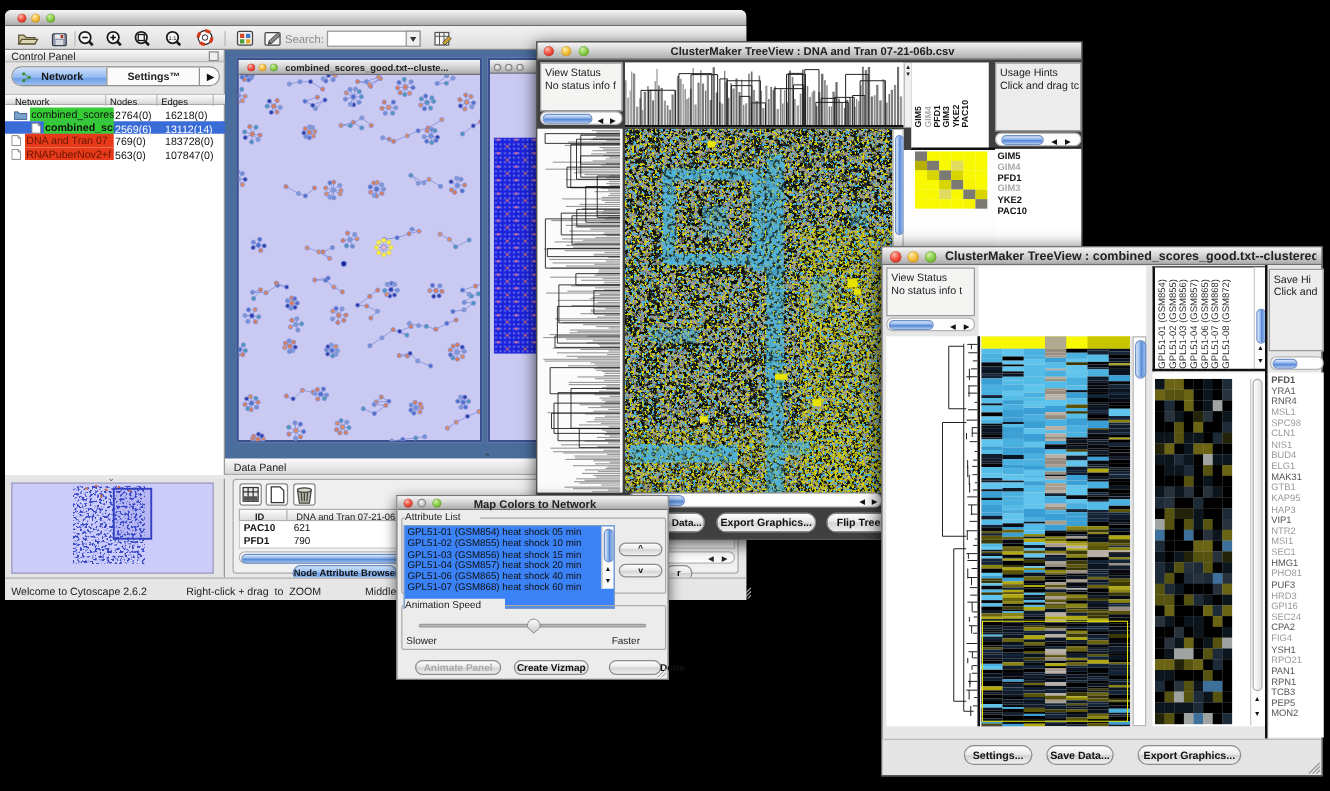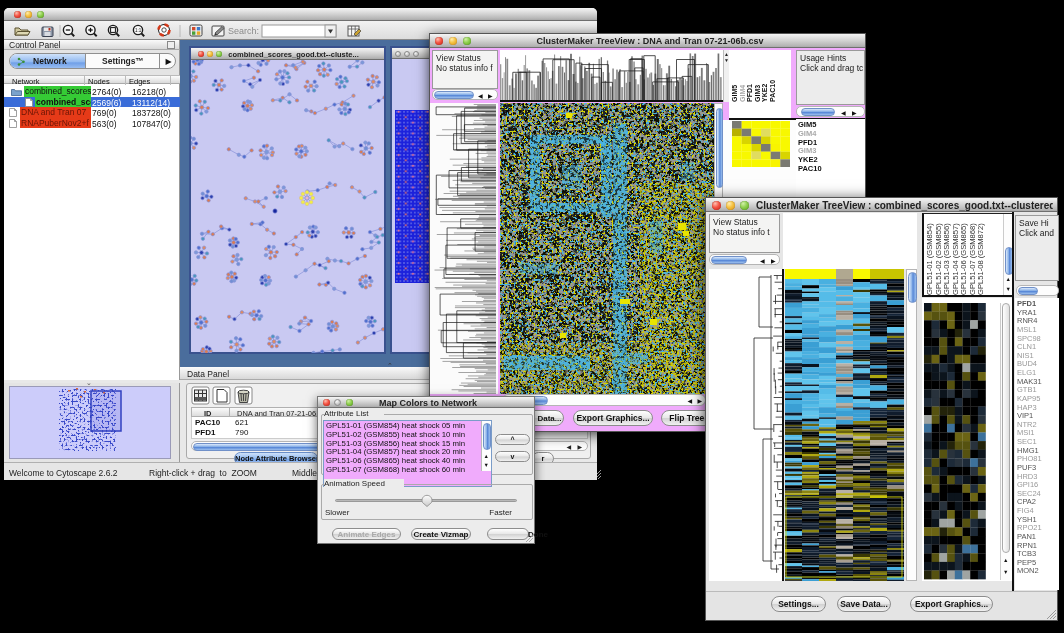--- a/index.html
+++ b/index.html
@@ -1058,21 +1058,21 @@
 
  </div>
 
  <div class="abs" style="left:0;top:454px;width:593px;height:18px;background:#e6e6e6;border-top:1px solid #b0b0b0;font-size:8.5px;color:#222;">
    <span class="abs" style="left:5px;top:5px;">Welcome to Cytoscape 2.6.2</span>
    <span class="abs" style="left:145px;top:5px;">Right-click + drag&nbsp; to&nbsp; ZOOM</span>
    <span class="abs" style="left:288px;top:5px;">Middle-click + drag to PAN</span>
  </div>
 </div>
 
-<div class="abs" style="left:429px;top:33px;width:437px;height:399px;background:#f0abfc;border:1px solid #555;box-shadow:0 3px 12px rgba(0,0,0,.7);">
+<div class="abs" style="left:429px;top:33px;width:437px;height:399px;background:#404040;border:1px solid #555;box-shadow:0 3px 12px rgba(0,0,0,.7);">
  <div class="tb abs" style="left:0;top:0;width:435px;height:14px;">
   <div class="lr abs" style="left:5px;top:3px;width:8px;height:8px;"></div>
   <div class="ly abs" style="left:19px;top:3px;width:8px;height:8px;"></div>
   <div class="lg abs" style="left:33px;top:3px;width:8px;height:8px;"></div>
   <div class="tt abs" style="left:60px;top:1.5px;width:320px;font-size:9px;">ClusterMaker TreeView : DNA and Tran 07-21-06b.csv</div>
  </div>
 
  <div class="pane abs" style="left:2px;top:16px;width:66px;height:39px;font-size:8.5px;overflow:hidden;white-space:nowrap;">
    <div style="margin:2px 0 0 3px;">View Status</div>
    <div style="margin:0 0 0 3px;">No status info f</div>
@@ -2807,21 +2807,21 @@
 
 <div class="abs" style="left:317px;top:396px;width:218px;height:148px;background:#ececec;border:1px solid #777;box-shadow:0 3px 10px rgba(0,0,0,.6);">
  <div class="tb abs" style="left:0;top:0;width:216px;height:11px;">
   <div class="lr abs" style="left:5px;top:2px;width:7px;height:7px;"></div>
   <div class="lgr abs" style="left:16px;top:2px;width:7px;height:7px;"></div>
   <div class="lg abs" style="left:28px;top:2px;width:7px;height:7px;"></div>
   <div class="tt abs" style="left:50px;top:0.5px;width:120px;font-size:9px;">Map Colors to Network</div>
  </div>
  <div class="abs" style="left:3px;top:17px;width:212px;height:61px;border:1px solid #aaa;border-radius:2px;"></div>
  <div class="abs" style="left:6px;top:12px;width:60px;font-size:8px;color:#222;background:#ececec;">Attribute List</div>
- <div class="abs" style="left:5px;top:23px;width:169px;height:67px;background:#f0abfc;border:1.5px solid #7a9cc8;font-size:7.8px;color:#111;overflow:hidden;">
+ <div class="abs" style="left:5px;top:23px;width:169px;height:67px;background:#3b82f6;border:1.5px solid #7a9cc8;font-size:7.8px;color:#111;overflow:hidden;">
    <div style="margin:1px 0 0 2px;line-height:8.8px;white-space:nowrap;">GPL51-01 (GSM854) heat shock 05 min<br>GPL51-02 (GSM855) heat shock 10 min<br>GPL51-03 (GSM856) heat shock 15 min<br>GPL51-04 (GSM857) heat shock 20 min<br>GPL51-06 (GSM865) heat shock 40 min<br>GPL51-07 (GSM868) heat shock 60 min</div>
    <div class="track abs" style="right:0;top:0;width:10px;height:50px;border:none;border-left:1px solid #bbb;">
      <div class="thumbv abs" style="left:0.5px;top:2px;width:8px;height:27px;"></div>
      <span class="abs" style="left:1.5px;top:32px;font-size:5.5px;color:#111;">▲</span>
      <span class="abs" style="left:1.5px;top:41px;font-size:5.5px;color:#111;">▼</span>
    </div>
  </div>
  <div class="aqb abs" style="left:177px;top:37px;width:35px;height:11px;font-size:7px;line-height:10px;border-radius:6px;">^</div>
  <div class="aqb abs" style="left:177px;top:54px;width:35px;height:11px;font-size:7px;line-height:10px;border-radius:6px;">v</div>
  <div class="abs" style="left:3px;top:87px;width:212px;height:36px;border:1px solid #aaa;border-radius:2px;"></div>
@@ -2831,21 +2831,21 @@
       <path d="M6,12.5 L1.5,8.5 A5 5 0 1 1 10.5 8.5 Z" fill="url(#slg)" stroke="#888" stroke-width="0.8"></path>
       <defs>
         <linearGradient id="slg" x1="0" y1="0" x2="0" y2="1">
           <stop offset="0" stop-color="#fdfdfd"></stop>
           <stop offset="1" stop-color="#cacaca"></stop>
         </linearGradient>
       </defs>
     </svg>
  <div class="abs" style="left:7px;top:111px;font-size:8px;color:#222;">Slower</div>
  <div class="abs" style="right:22px;top:111px;font-size:8px;color:#222;">Faster</div>
- <div class="aqb abs" style="left:14px;top:131px;width:69px;height:12px;font-size:8px;line-height:11px;border-radius:7px;color:#aaa;">Animate Edges</div>
+ <div class="aqb abs" style="left:14px;top:131px;width:69px;height:12px;font-size:8px;line-height:11px;border-radius:7px;color:#aaa;">Animate Panel</div>
  <div class="aqb abs" style="left:93px;top:131px;width:60px;height:12px;font-size:8px;line-height:11px;border-radius:7px;">Create Vizmap</div>
  <div class="aqb abs" style="left:169px;top:131px;width:34px;height:12px;font-size:8px;line-height:11px;border-radius:7px;padding-left:40px;">Done</div>
  <svg class="abs" style="right:1px;bottom:1px" width="8" height="7" viewBox="0 0 8 7">
       <g stroke="#999" stroke-width="0.8">
         <line x1="1" y1="7" x2="8" y2="0"></line>
         <line x1="4" y1="7" x2="8" y2="3"></line>
       </g>
     </svg>
 </div>
 </body></html>

